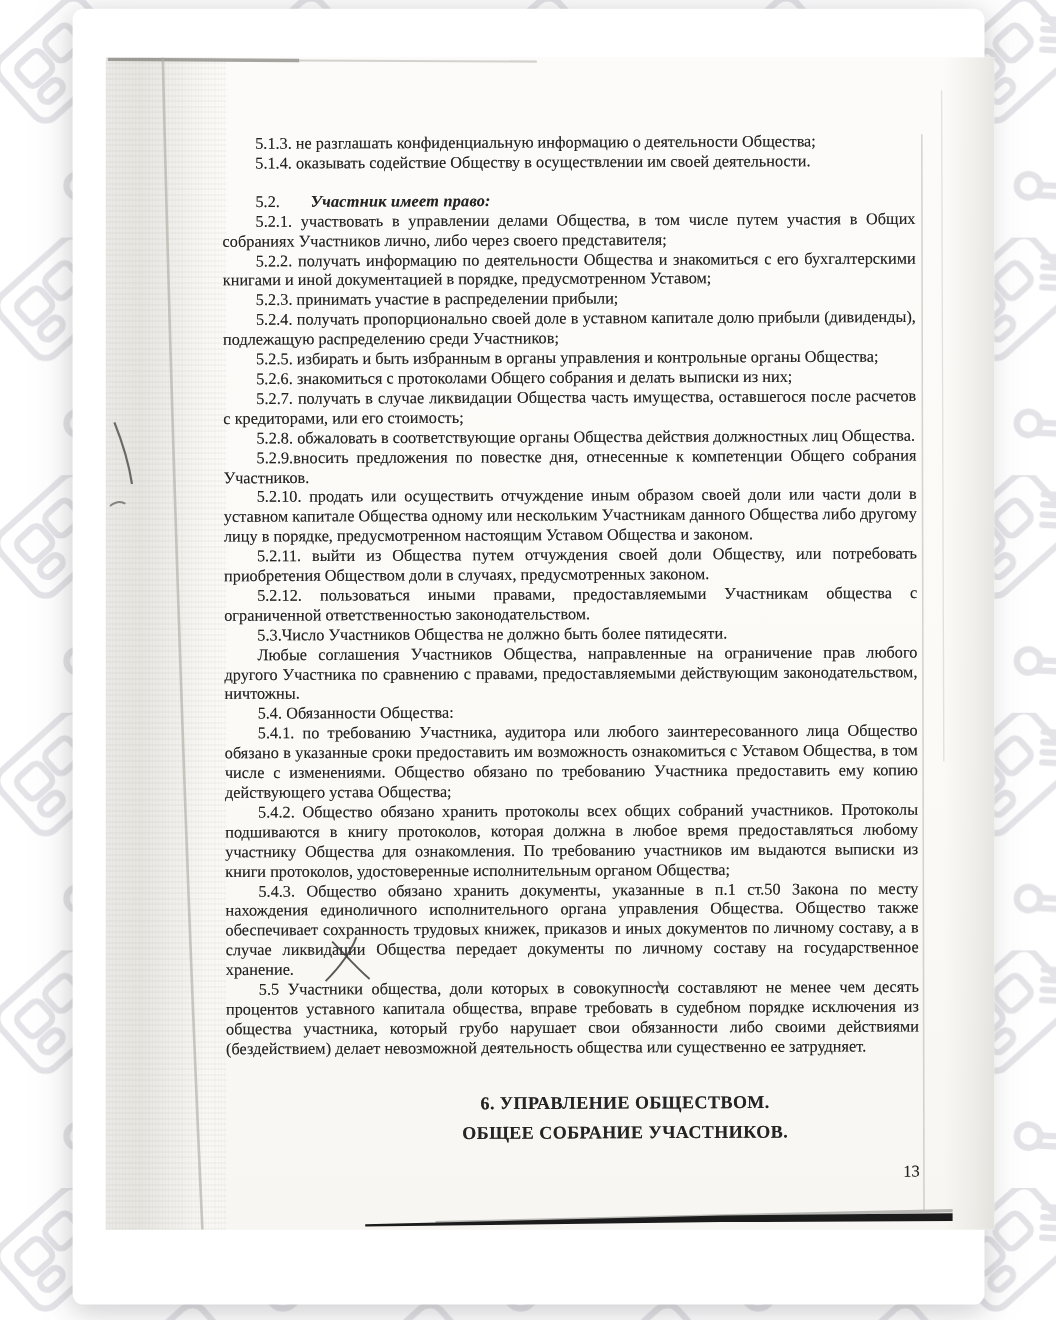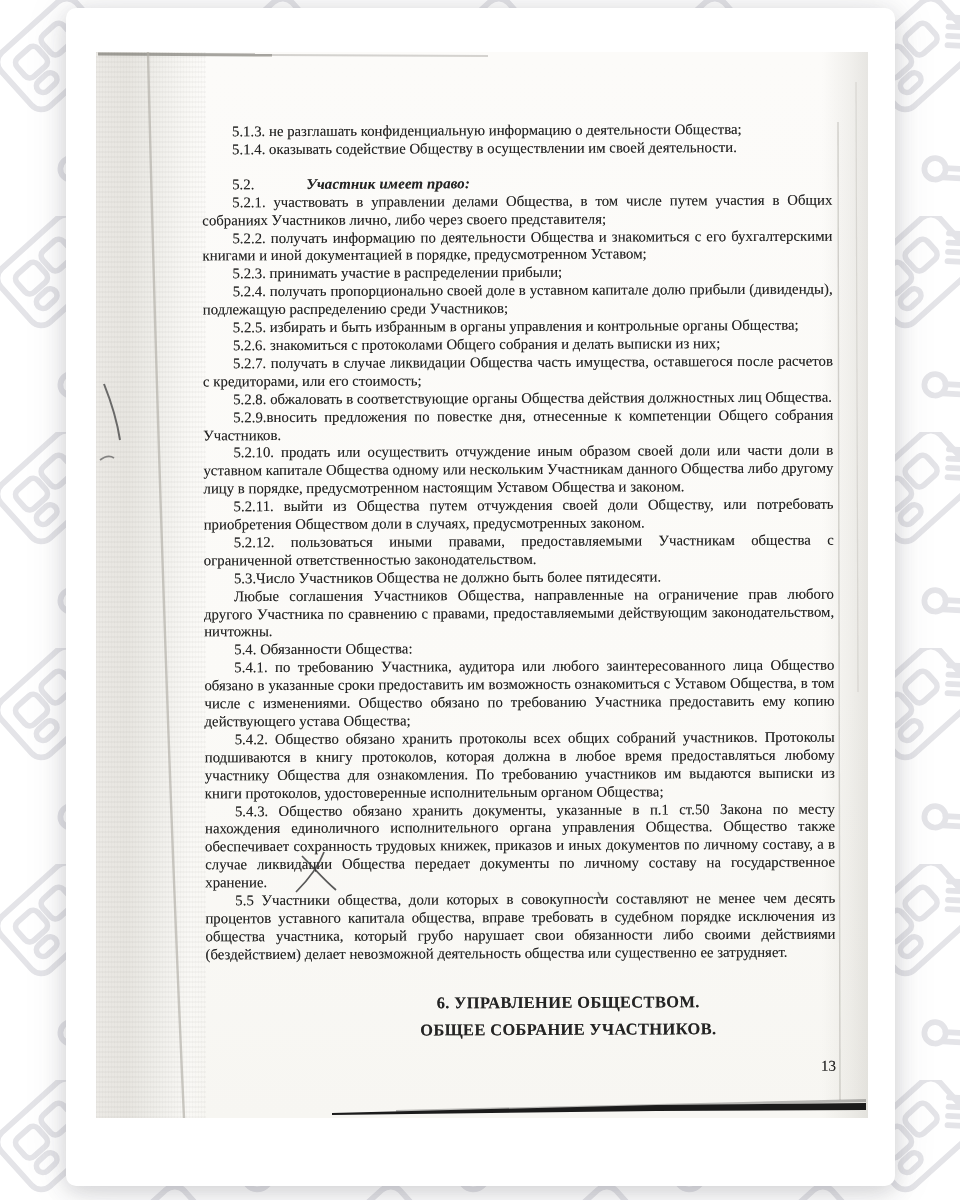--- a/index.html
+++ b/index.html
@@ -11,20 +11,21 @@
   .watermark{position:absolute;left:0;top:0;z-index:0;}
   .card{
     position:absolute;left:66px;top:8px;width:829px;height:1178px;
     background:#ffffff;border-radius:10px;z-index:1;
     box-shadow:0 6px 22px rgba(70,70,82,.20), 0 0 46px rgba(70,70,82,.10);
   }
   .scan{
     position:absolute;left:30px;top:44px;width:772px;height:1066px;
     background:linear-gradient(180deg,#fcfbf9 0%,#fbfaf7 60%,#f7f6f2 100%);
     overflow:hidden;
+    padding-left:36px;
   }
   .spine{
     position:absolute;left:0;top:0;width:110px;height:100%;
     background:
       repeating-linear-gradient(0deg, rgba(60,58,52,.030) 0 2px, rgba(0,0,0,0) 2px 5px),
       repeating-linear-gradient(90deg, rgba(60,58,52,.025) 0 1px, rgba(0,0,0,0) 1px 3px),
       linear-gradient(90deg,#eceae6 0%,#e7e5e0 28%,#efeeea 55%,#f9f8f5 85%,rgba(249,248,245,0) 100%);
   }
   .right-curl{
     position:absolute;right:0;top:0;width:46px;height:100%;
@@ -32,21 +33,21 @@
   }
   .marks{position:absolute;left:0;top:0;z-index:3;}
   .content{
     position:absolute;left:108px;top:70px;width:630px;z-index:2;
     color:#242424;font-size:14.8px;line-height:17.9px;
     text-shadow:0 0 .5px rgba(60,58,55,.55);
     transform:rotate(-0.25deg);
   }
   .para{margin:0;text-align:justify;text-indent:30px;}
   .gap-before{margin-top:17px;}
-  .para .num{margin-right:52px;}
+  .para .num{margin-right:28px;}
   .para b{letter-spacing:.2px;font-style:italic;}
   .heading6{
     margin-top:26px;padding-left:95px;text-align:center;
     font-weight:bold;font-size:16.4px;line-height:27px;letter-spacing:.4px;
   }
   .pagenum{margin-top:16px;text-align:right;padding-right:0;font-size:15px;}
 </style>
 </head>
 <body>
 

